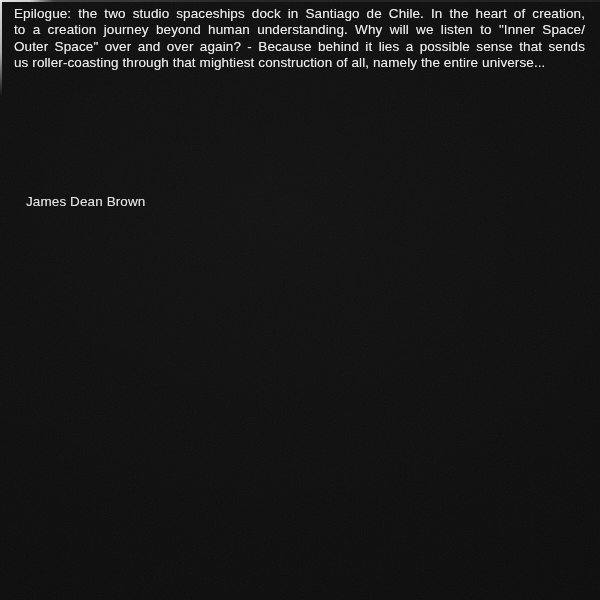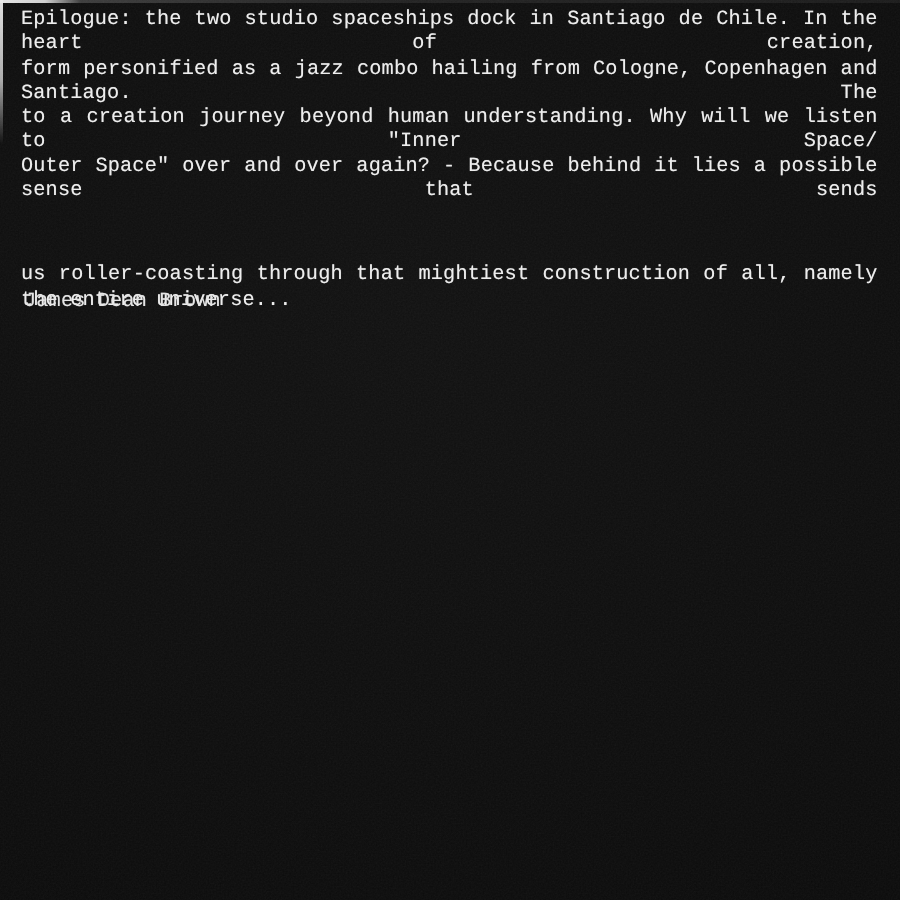--- a/index.html
+++ b/index.html
@@ -6,21 +6,21 @@
     margin: 0;
     padding: 0;
     background: #1a1a1a;
   }
   .cover {
     position: relative;
     width: 600px;
     height: 600px;
     background: radial-gradient(ellipse 900px 700px at 45% 35%, #111111 0%, #0c0c0c 55%, #080808 100%);
     overflow: hidden;
-    font-family: Liberation Mono, monospace;
+    font-family: Liberation Sans, sans-serif;
   }
   .noise-overlay {
     position: absolute;
     inset: 0;
     width: 100%;
     height: 100%;
     opacity: 0.06;
     pointer-events: none;
   }
   .artifact-top-line {
@@ -55,26 +55,25 @@
     letter-spacing: 0.1px;
     text-shadow: 0 0 0.5px rgba(255,255,255,0.45);
   }
   .line {
     text-align: justify;
     text-align-last: justify;
     white-space: normal;
   }
   .line.last {
     text-align-last: left;
-    margin-top: 40px;
   }
   .credit {
     position: absolute;
     top: 194px;
-    left: 16px;
+    left: 26px;
     color: #e4e4e4;
     font-size: 13.5px;
     line-height: 16.3px;
     letter-spacing: 0.1px;
     text-shadow: 0 0 0.5px rgba(255,255,255,0.4);
   }
 </style>
 </head>
 <body>
 
@@ -86,21 +85,20 @@
       <feColorMatrix type="saturate" values="0"></feColorMatrix>
     </filter>
     <rect width="600" height="600" filter="url(#grain)"></rect>
   </svg>
 
   <div class="artifact-top-line"></div>
   <div class="artifact-left-line"></div>
 
   <div class="paragraph">
       <div class="line">Epilogue: the two studio spaceships dock in Santiago de Chile. In the heart of creation,</div>
-      <div class="line">form personified as a jazz combo hailing from Cologne, Copenhagen and Santiago. The</div>
       <div class="line">to a creation journey beyond human understanding. Why will we listen to "Inner Space/</div>
       <div class="line">Outer Space" over and over again? - Because behind it lies a possible sense that sends</div>
       <div class="line last">us roller-coasting through that mightiest construction of all, namely the entire universe...</div>
     </div>
 
   <div class="credit">James Dean Brown</div>
 
 </div>
 
 </body></html>

